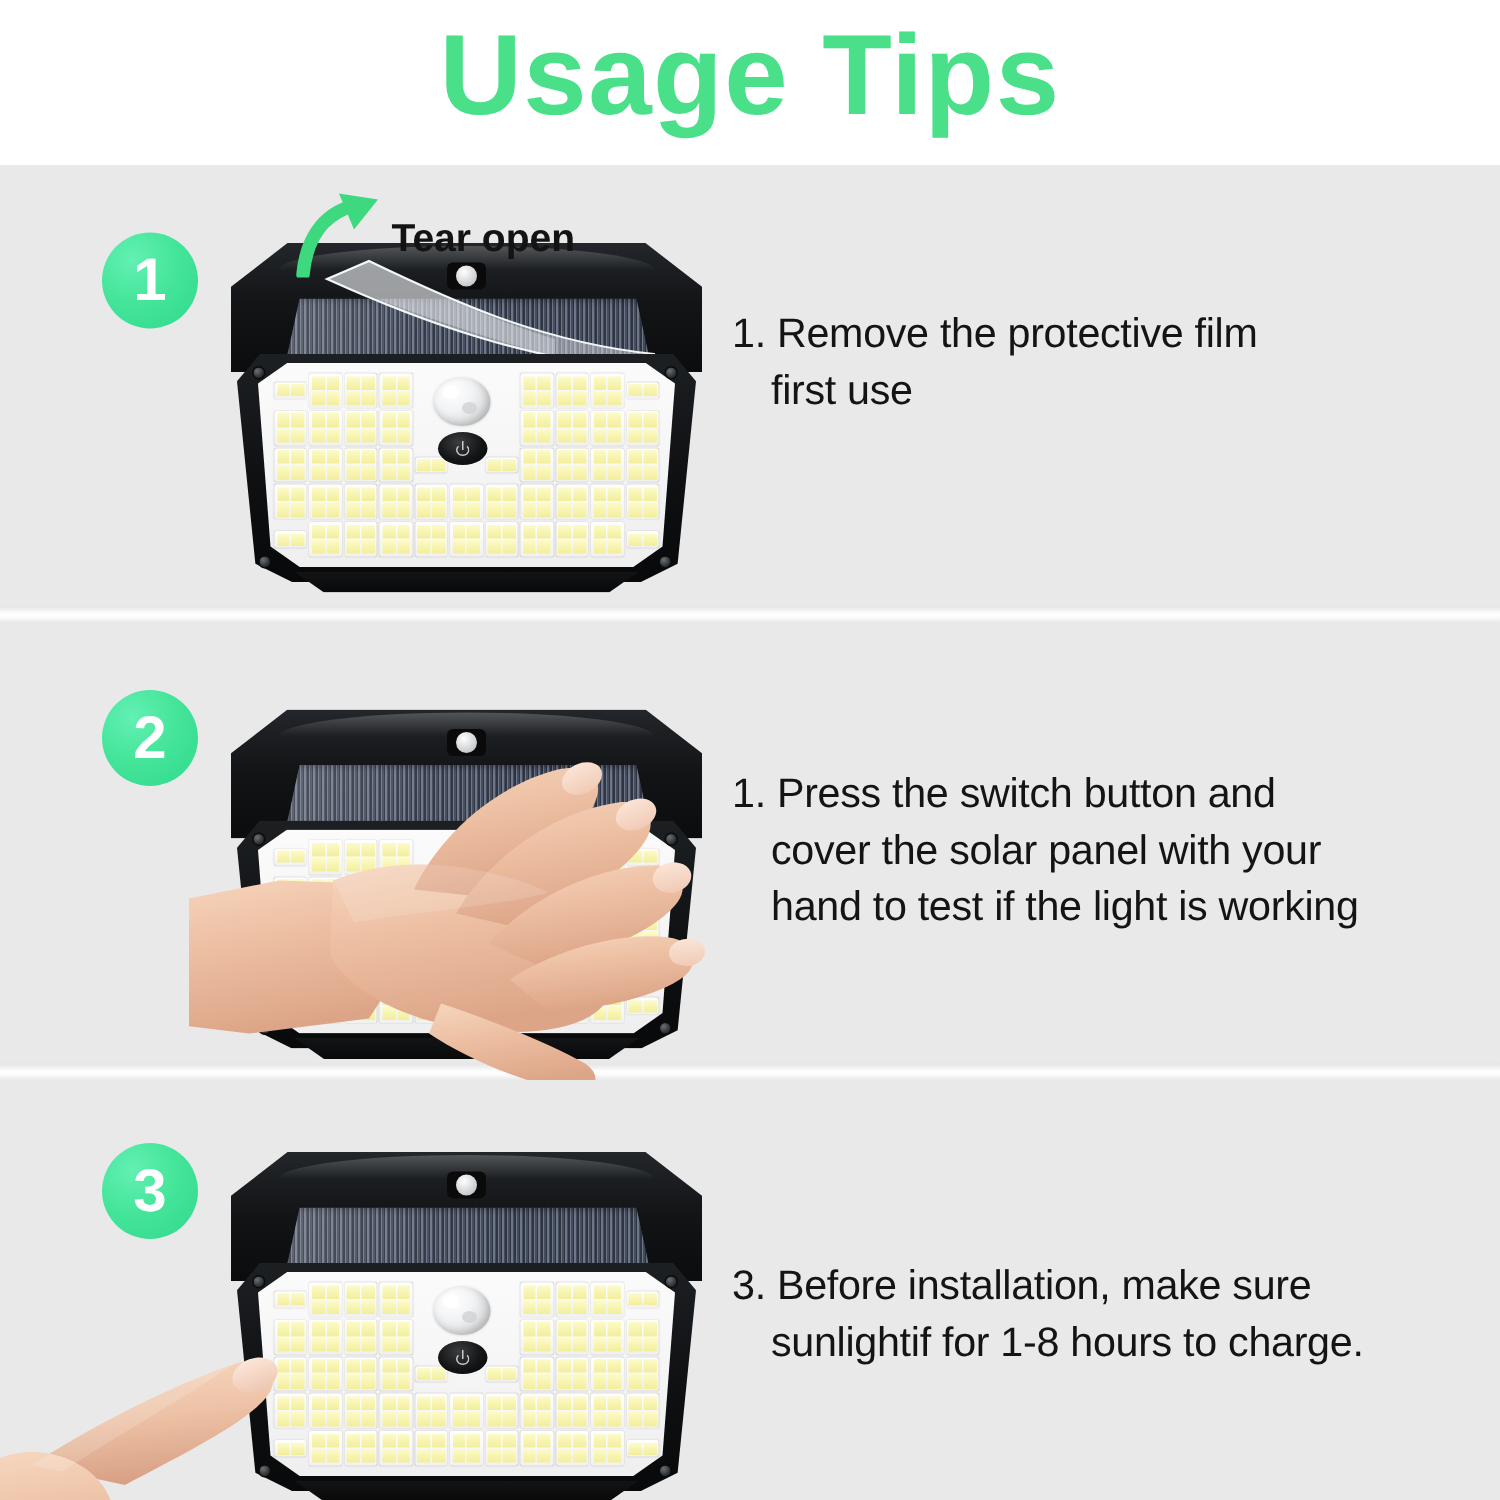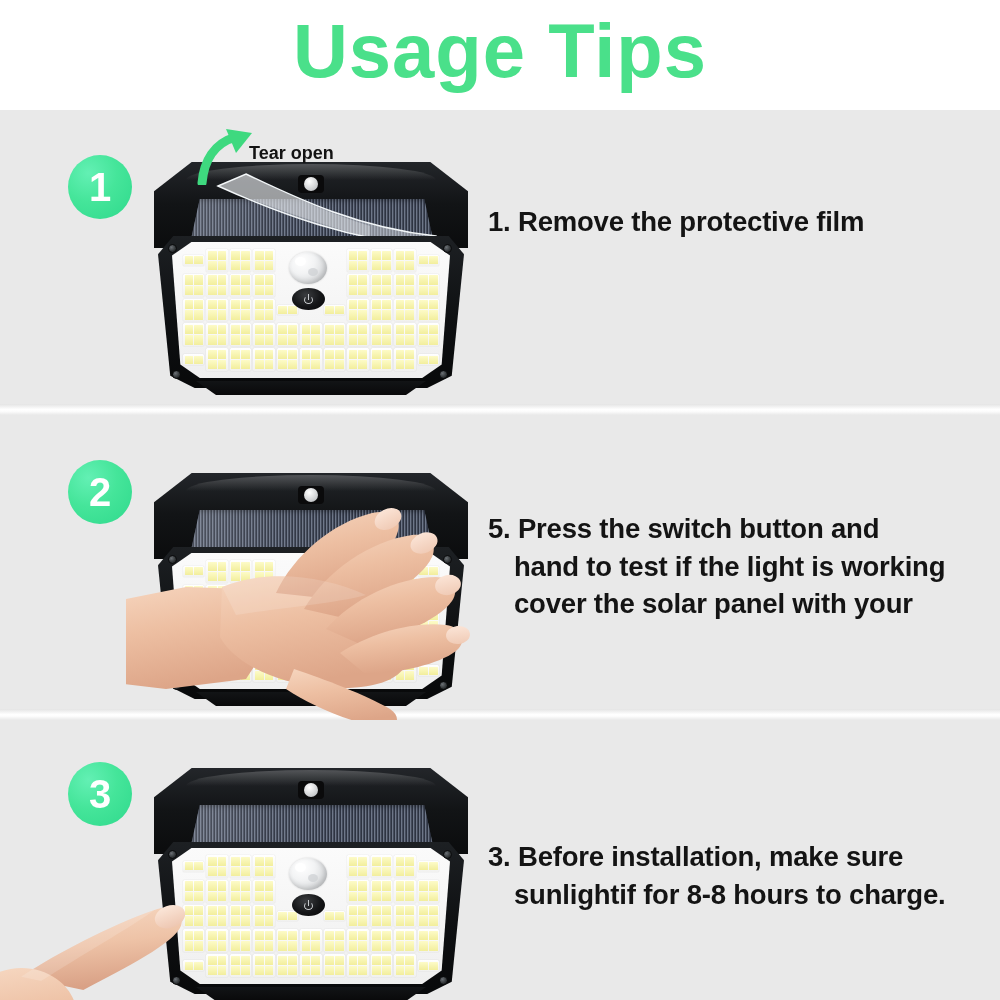--- a/index.html
+++ b/index.html
@@ -79,36 +79,36 @@
   #badge-2 { left: 68px; top: 45px; }
   #badge-3 { left: 68px; top: 42px; }
 
   
   .instruction {
     position: absolute;
     left: 488px;
     width: 470px;
     color: #141414;
     font-size: 27.5px;
-    font-weight: bold;
+    font-weight: normal;
     line-height: 1.37;
     letter-spacing: -0.2px;
     z-index: 5;
   }
   #instr-1 { top: 93px; }
   #instr-2 { top: 95px; }
   #instr-3 { top: 100px; margin-top: 18px; }
   .instruction .ln { display: block; white-space: pre; }
   .instruction .ln.indent { padding-left: 26px; }
 
   
   .tear-label {
     position: absolute;
-    left: 249px; top: 33px;
-    font-size: 18px;
+    left: 261px; top: 33px;
+    font-size: 26px;
     font-weight: bold;
     color: #131313;
     z-index: 7;
   }
   .tear-arrow {
     position: absolute;
     left: 196px; top: 17px;
     width: 62px; height: 58px;
     z-index: 7;
   }
@@ -666,20 +666,21 @@
         <div class="power-button">
           <span class="power-glyph"></span>
         </div>
 
         <div class="lamp-base"></div>
       </div>
     </div>
 
     <div class="instruction" id="instr-1">
       <span class="ln">1. Remove the protective film</span>
+      <span class="ln indent">first use</span>
     </div>
   </div>
 
   <div class="divider" id="divider-1"></div>
 
   <div class="section" id="section-2">
 
     <div class="badge" id="badge-2">
       <span>2</span>
     </div>
@@ -1021,23 +1022,23 @@
         <path d="M214 170 C 244 150, 288 138, 320 142 C 336 144, 342 158, 330 168 C 312 182, 266 192, 238 190 Z" fill="url(#skin2)"></path>
         <ellipse cx="332" cy="152" rx="12" ry="9" transform="rotate(-6 332 152)" fill="url(#nail2)"></ellipse>
 
         <path d="M168 186 C 198 196, 240 212, 264 226 C 276 234, 272 246, 256 244 C 224 240, 184 222, 160 206 Z" fill="url(#skin2)"></path>
 
         <path d="M96 104 C 140 86, 196 92, 240 112 C 212 120, 160 124, 110 132 Z" fill="rgba(255,255,255,0.14)"></path>
       </svg>
     </div>
 
     <div class="instruction" id="instr-2">
-      <span class="ln">5. Press the switch button and</span>
+      <span class="ln">1. Press the switch button and</span>
+      <span class="ln indent">cover the solar panel with your</span>
       <span class="ln indent">hand to test if the light is working</span>
-      <span class="ln indent">cover the solar panel with your</span>
     </div>
   </div>
 
   <div class="divider" id="divider-2"></div>
 
   <div class="section" id="section-3">
 
     <div class="badge" id="badge-3">
       <span>3</span>
     </div>
@@ -1375,17 +1376,17 @@
       <path d="M30 130 C 46 120, 66 122, 78 134" stroke="#d79f82" stroke-width="3" fill="none" opacity="0.55"></path>
       <path d="M26 148 C 44 140, 64 142, 78 152" stroke="#d79f82" stroke-width="3" fill="none" opacity="0.45"></path>
 
       <path d="M-30 126 L 16 108 L 34 164 L -30 182 Z" fill="url(#skin3)"></path>
 
       <path d="M52 96 C 86 74, 132 50, 172 36 C 150 52, 104 78, 70 100 Z" fill="rgba(255,255,255,0.16)"></path>
     </svg>
 
     <div class="instruction" id="instr-3">
       <span class="ln">3. Before installation, make sure</span>
-      <span class="ln indent">sunlightif for 8-8 hours to charge.</span>
+      <span class="ln indent">sunlightif for 1-8 hours to charge.</span>
     </div>
   </div>
 
 </div>
 
 </body></html>

